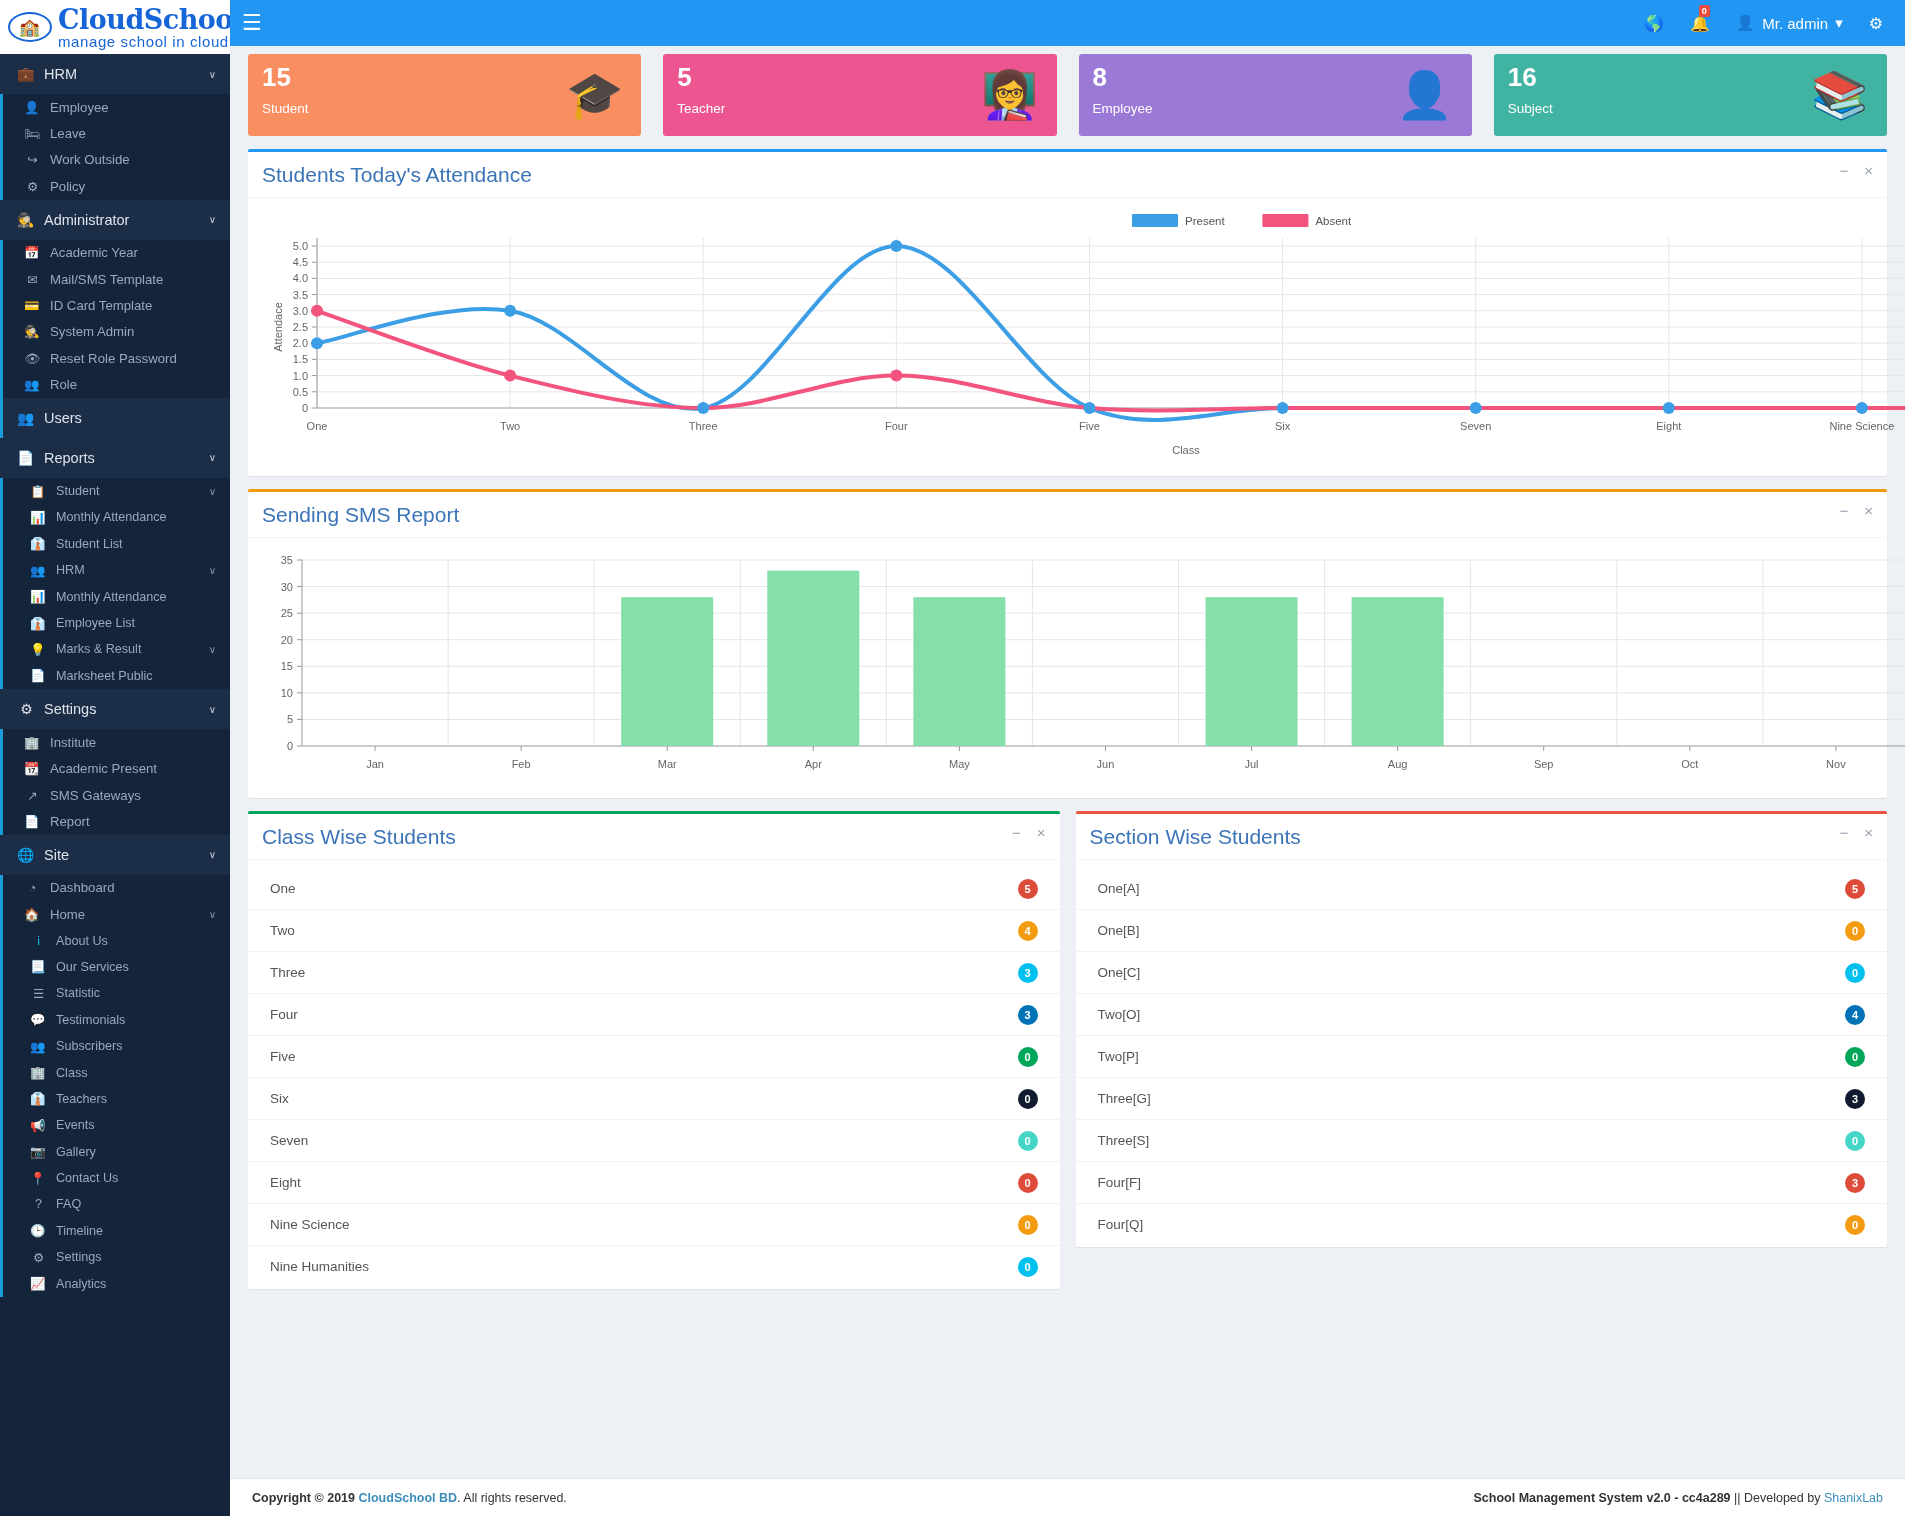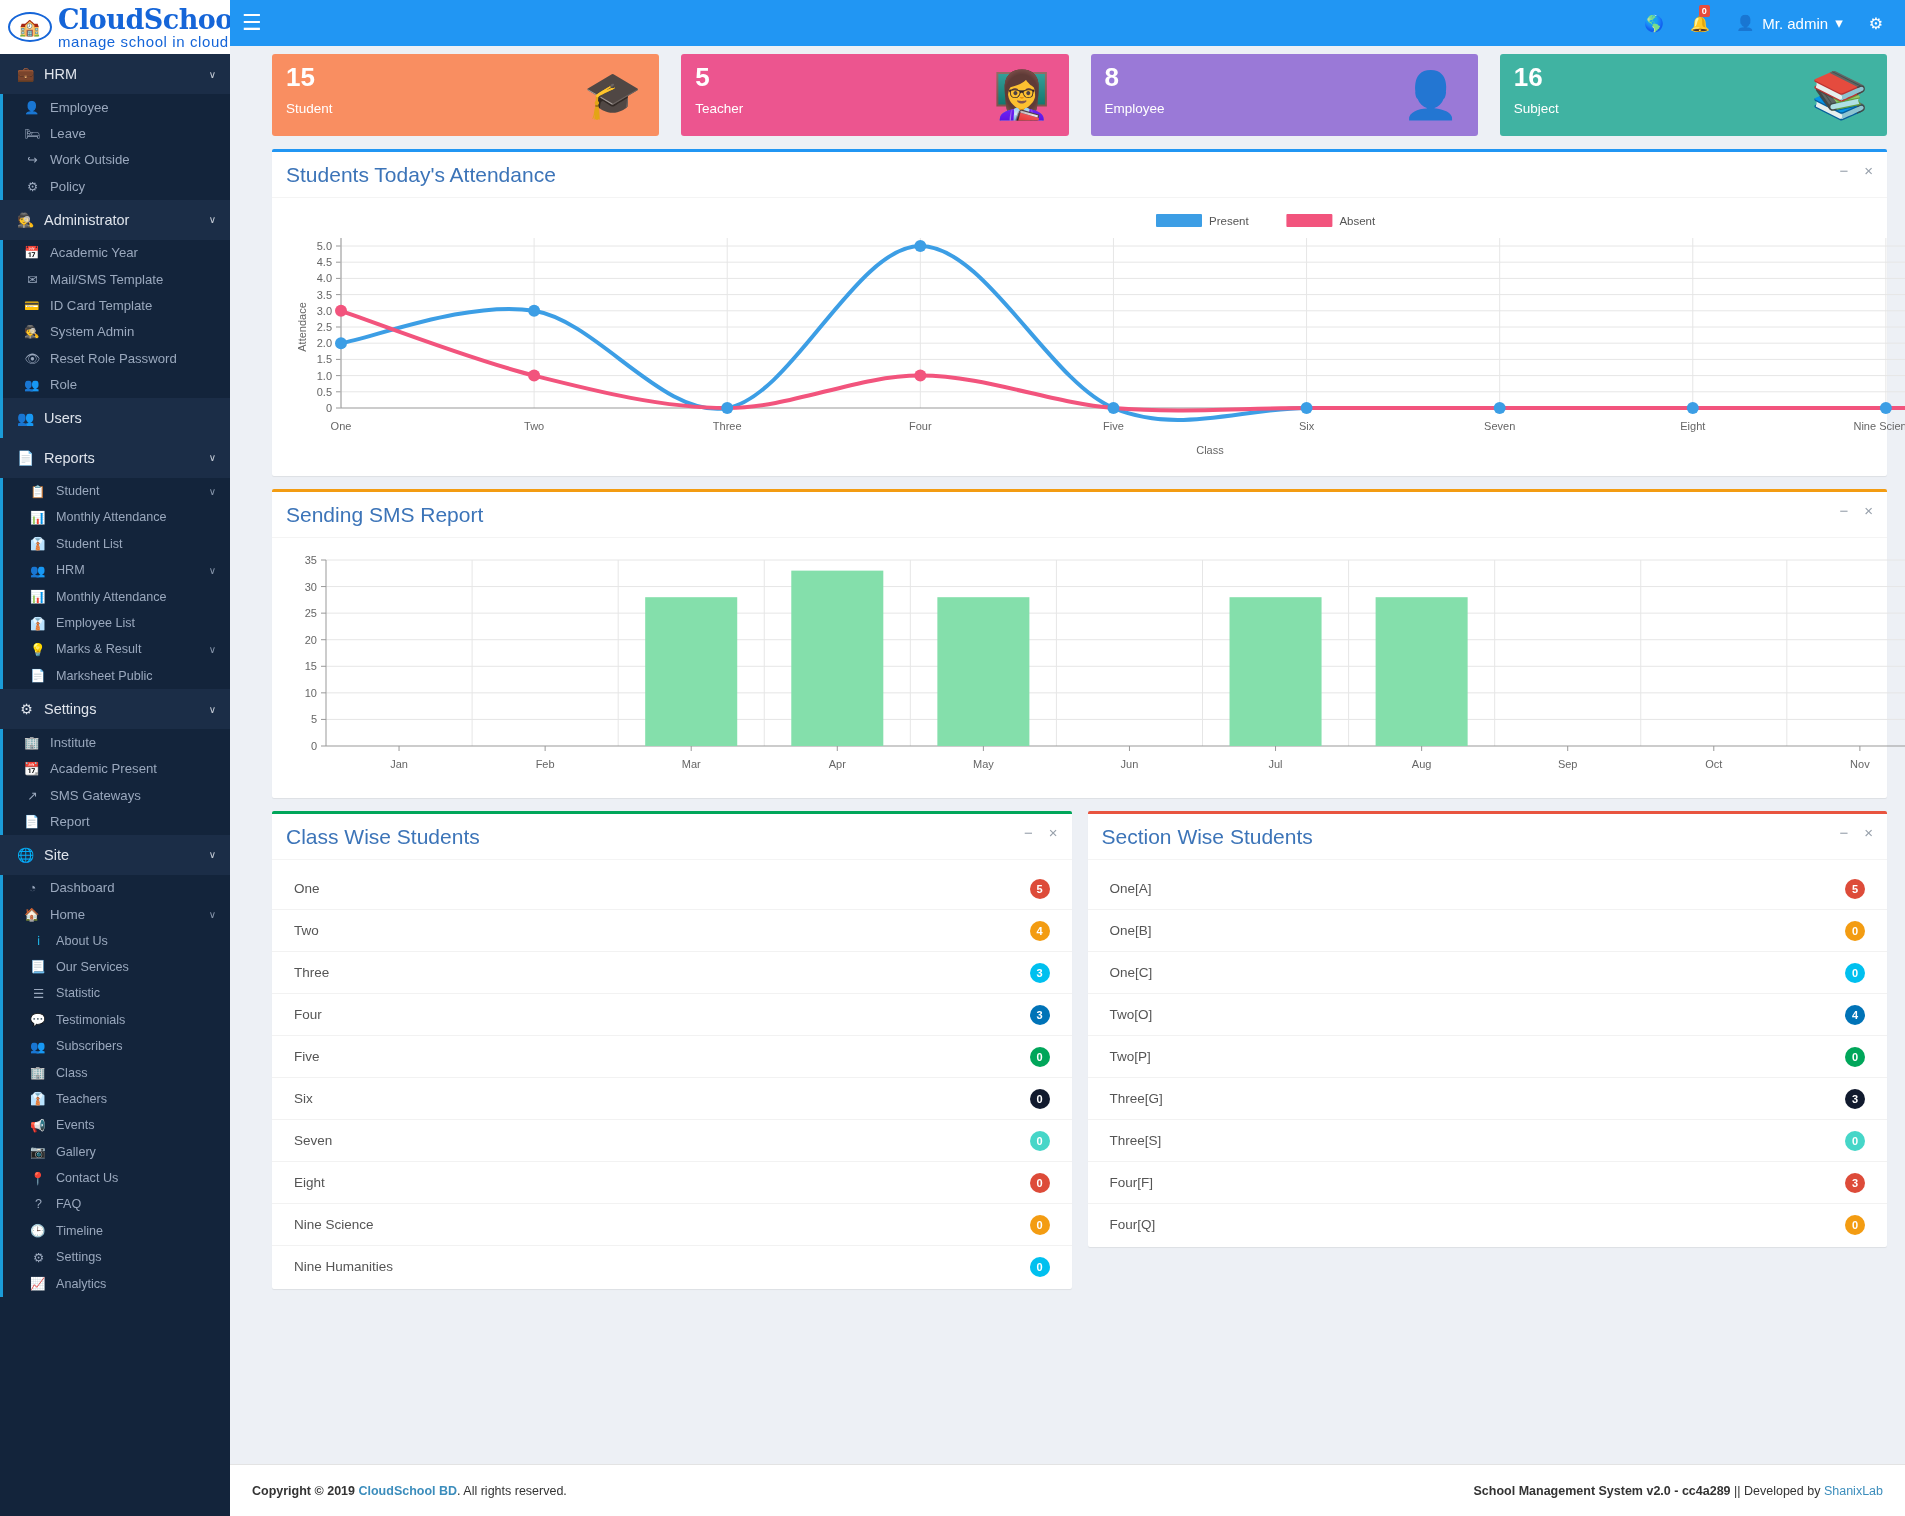--- a/index.html
+++ b/index.html
@@ -60,21 +60,21 @@
   #hamburger { font-size: 22px; cursor: pointer; line-height: 1; }
   .tb-right { margin-left: auto; display: flex; align-items: center; gap: 26px; }
   .tb-ic { font-size: 16px; position: relative; cursor: pointer; }
   .badge-0 {
     position: absolute; top: -9px; left: 8px; background: #e74c3c;
     color: #fff; font-size: 9px; border-radius: 2px; padding: 0 3px;
     line-height: 12px; font-weight: bold;
   }
   .user { display: flex; align-items: center; gap: 7px; font-size: 15px; cursor: pointer; }
   
-  #main { position: absolute; left: 230px; top: 46px; right: 0; bottom: 0; margin-left: 24px; }
+  #main { position: absolute; left: 230px; top: 46px; right: 0; bottom: 0; }
   #content { padding: 8px 18px 0 18px; }
   
   .stats { display: flex; gap: 22px; margin-bottom: 13px; }
   .stat {
     flex: 1; height: 82px; border-radius: 3px; position: relative;
     padding: 10px 14px; color: #fff; overflow: hidden;
   }
   .stat .num { font-size: 26px; font-weight: bold; line-height: 1.05; }
   .stat .lab { font-size: 13.5px; margin-top: 10px; }
   .stat .gic {
@@ -109,21 +109,21 @@
   .lrow .lname { flex: 1; }
   .pill {
     min-width: 20px; height: 20px; border-radius: 50%; color: #fff;
     font-size: 11px; font-weight: bold; display: flex;
     align-items: center; justify-content: center; padding: 0 2px;
   }
   .cols { display: flex; gap: 16px; }
   .cols > div { flex: 1; }
   
   #footer {
-    position: absolute; left: 230px; right: 0; bottom: 0; height: 52px;
+    position: absolute; left: 230px; right: 0; bottom: 0; height: 38px;
     background: #fff; border-top: 1px solid #e3e3e3;
     display: flex; align-items: center; padding: 0 22px;
     font-size: 12.5px; color: #333;
   }
   #footer .right { margin-left: auto; }
   .lnk { color: #3c8dbc; }
   .bold { font-weight: bold; }
   
   .ct { font-size: 11px; fill: #666; font-family: "Liberation Sans", sans-serif; }
   .leg { font-size: 11.5px; fill: #555; font-family: "Liberation Sans", sans-serif; }

